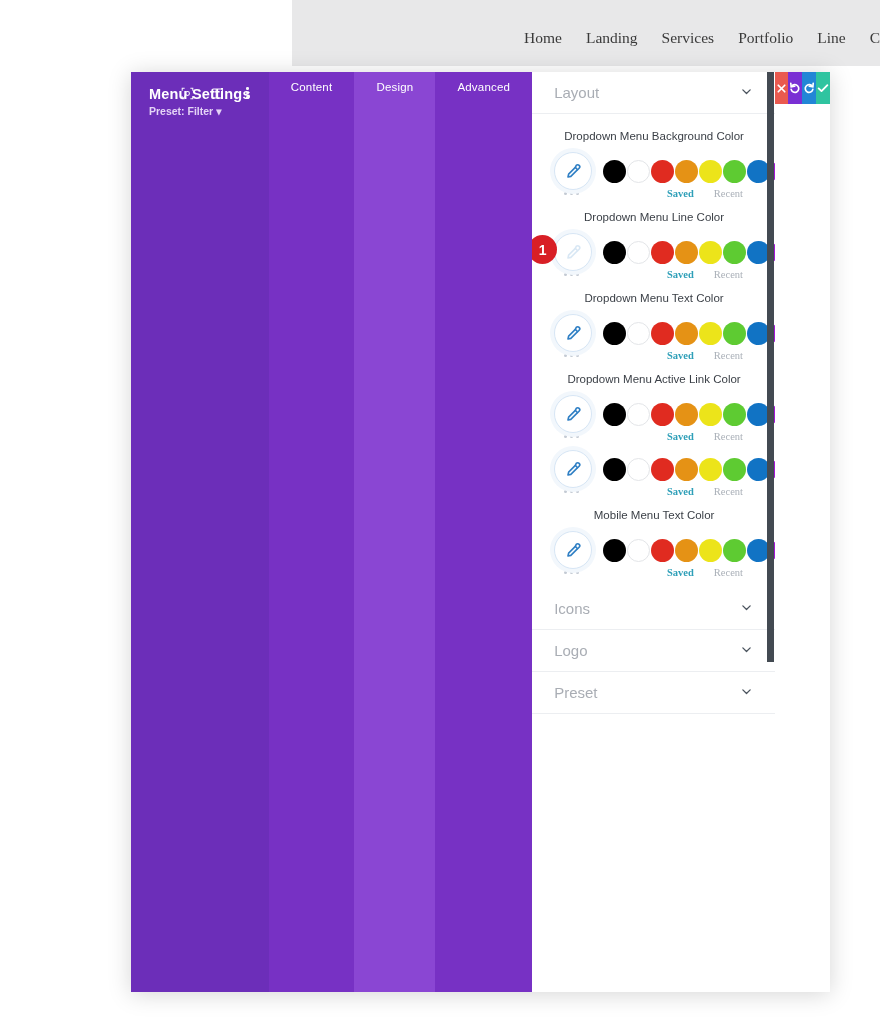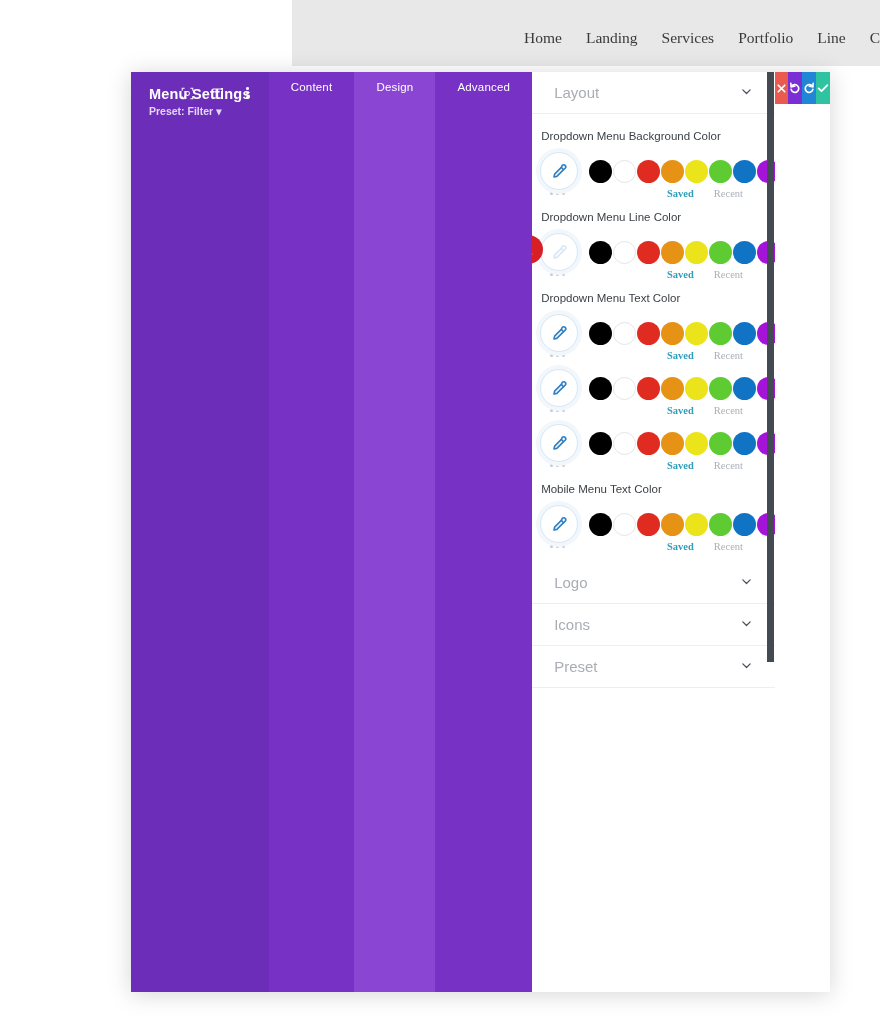--- a/index.html
+++ b/index.html
@@ -92,21 +92,21 @@
     padding: 0 22px 0 22px; height: 42px;
     border-bottom: 1px solid #eceef1; cursor: pointer;
   }
   .acc-label { font-size: 15px; color: #a9adb4; font-weight: 300; }
   .acc.open .acc-label { color: #3f7fb3; }
   .acc-right { display: flex; align-items: center; gap: 10px; color: #4b545e; }
   .chev { width: 13px; height: 13px; }
   .dots-v { display: flex; flex-direction: column; gap: 2px; align-items: center; }
   .dots-v i { width: 2px; height: 2px; background: #5a626c; border-radius: 50%; display:block;}
 
-  .section-body { padding: 6px 22px 8px 8px; }
+  .section-body { padding: 6px 22px 8px 22px; text-align: center; }
 
   .field { padding: 4px 0 0 0; }
   .field-label { font-size: 11.5px; color: #3a3f46; margin: 6px 0 8px 1px; }
   .swatch-row { display: flex; align-items: center; gap: 0px; position: relative; height: 42px; }
   .eyedrop {
     width: 38px; height: 38px; border-radius: 50%; background: #fff;
     border: 1px solid #d7e6f5; box-shadow: 0 0 0 4px #f2f7fc;
     display: flex; align-items: center; justify-content: center;
     margin-right: 11px; cursor: pointer; flex: 0 0 auto;
   }
@@ -302,20 +302,21 @@
                   <i></i>
                   <i></i>
                 </span>
                 <span class="meta-links">
                   <span class="link-saved">Saved</span>
                   <span class="link-recent">Recent</span>
                 </span>
               </div>
             </div>
             <div class="field">
+              <div class="field-label">Dropdown Menu Active Link Color</div>
               <div class="swatch-row">
                 <div class="eyedrop">
                   <svg width="17" height="17" viewBox="0 0 16 16" fill="none" stroke="#2f7fc4" stroke-width="1.5" stroke-linecap="round" stroke-linejoin="round">
                     <path d="M10.6 2.2 a1.9 1.9 0 0 1 2.7 2.7 L11.9 6.3 l-2.2-2.2 z"></path>
                     <path d="M9.5 4.4 L3.4 10.5 L2.8 13.2 L5.5 12.6 L11.6 6.5"></path>
                   </svg>
                 </div>
                 <div class="sw" style="background: rgb(0, 0, 0);"></div>
                 <div class="sw white"></div>
                 <div class="sw" style="background: rgb(224, 43, 32);"></div>
@@ -391,39 +392,39 @@
                 <span class="dots-h">
                   <i></i>
                   <i></i>
                   <i></i>
                 </span>
                 <span class="meta-links">
                   <span class="link-saved">Saved</span>
                   <span class="link-recent">Recent</span>
                 </span>
               </div>
+            </div>
+          </div>
+          <div class="acc">
+            <div class="acc-label">Icons</div>
+            <div class="acc-right">
+              <span><svg class="chev" viewBox="0 0 16 16" fill="none" stroke="#4b545e" stroke-width="1.6" stroke-linecap="round" stroke-linejoin="round">
+                  <path d="M3.5 6 L8 10.4 L12.5 6"></path>
+                </svg></span>
             </div>
           </div>
           <div class="acc">
             <div class="acc-label">Logo</div>
             <div class="acc-right">
               <span><svg class="chev" viewBox="0 0 16 16" fill="none" stroke="#4b545e" stroke-width="1.6" stroke-linecap="round" stroke-linejoin="round">
                   <path d="M3.5 6 L8 10.4 L12.5 6"></path>
                 </svg></span>
             </div>
           </div>
           <div class="acc">
-            <div class="acc-label">Icons</div>
-            <div class="acc-right">
-              <span><svg class="chev" viewBox="0 0 16 16" fill="none" stroke="#4b545e" stroke-width="1.6" stroke-linecap="round" stroke-linejoin="round">
-                  <path d="M3.5 6 L8 10.4 L12.5 6"></path>
-                </svg></span>
-            </div>
-          </div>
-          <div class="acc">
             <div class="acc-label">Preset</div>
             <div class="acc-right">
               <span><svg class="chev" viewBox="0 0 16 16" fill="none" stroke="#4b545e" stroke-width="1.6" stroke-linecap="round" stroke-linejoin="round">
                   <path d="M3.5 6 L8 10.4 L12.5 6"></path>
                 </svg></span>
             </div>
           </div>
         </div>
       <div class="scroll-track">
         <div class="scroll-thumb"></div>

